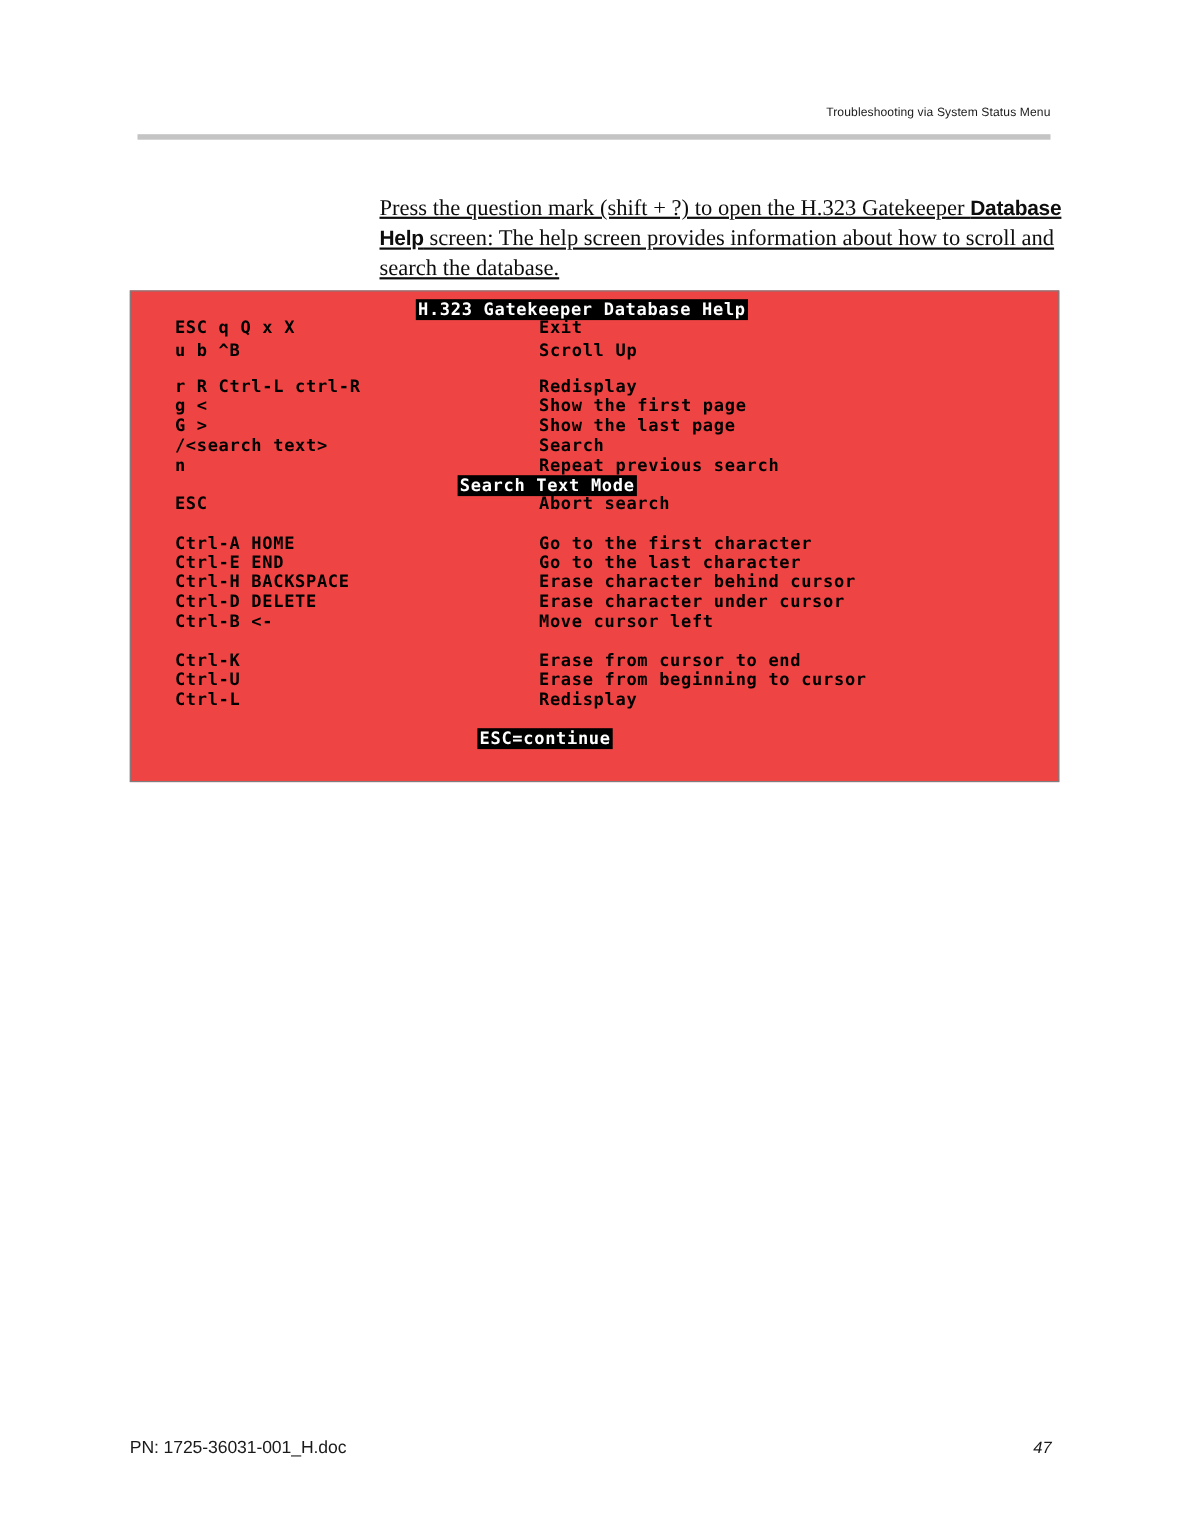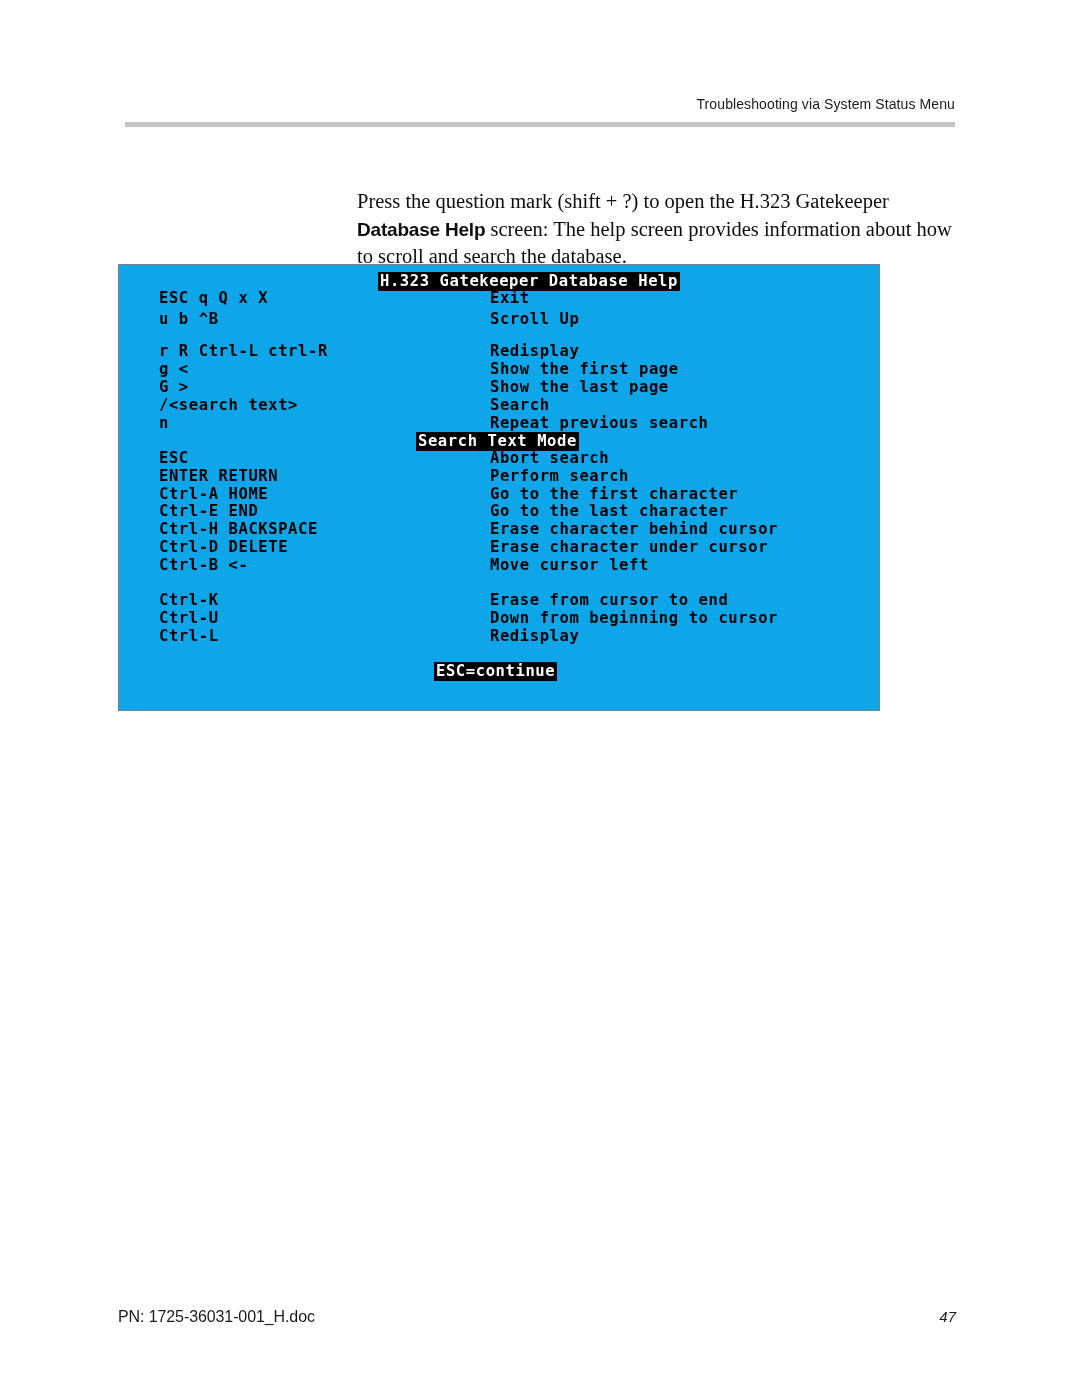--- a/index.html
+++ b/index.html
@@ -23,21 +23,21 @@
     left: 125px;
     top: 96px;
     width: 830px;
     height: 32px;
   }
   .page-header .header-text {
     position: absolute;
     right: 0;
     top: 0;
     font-family: "Liberation Sans", sans-serif;
-    font-size: 14px;
+    font-size: 11px;
     letter-spacing: 0.1px;
     color: #1a1a1a;
     white-space: nowrap;
   }
   .header-rule {
     position: absolute;
     left: 125px;
     top: 122px;
     width: 830px;
     height: 5px;
@@ -50,37 +50,38 @@
     left: 345px;
     top: 176px;
     width: 620px;
   }
   .body-para {
     font-family: "Liberation Serif", serif;
     font-size: 20.5px;
     line-height: 27.5px;
     color: #0d0d0d;
     text-align: left;
-    margin: 12px;
+    margin: 0;
+    text-decoration: underline;
   }
   .body-para b {
     font-family: "Liberation Sans", sans-serif;
     font-weight: bold;
     font-size: 19px;
     letter-spacing: -0.2px;
   }
 
   
   .terminal-frame {
     position: absolute;
     left: 118px;
     top: 264px;
-    width: 762px;
+    width: 845px;
     height: 447px;
-    background: #0ea5e9;
+    background: #ef4444;
     border: 1.5px solid #7d7f80;
     box-sizing: border-box;
   }
   .terminal-inner {
     position: absolute;
     left: 0;
     top: 0;
     width: 100%;
     height: 100%;
     font-family: "DejaVu Sans Mono", "Liberation Mono", monospace;
@@ -174,28 +175,27 @@
     <div class="term-banner banner-footer">ESC=continue</div>
 
   <div class="term-row" style="top: 25px;"><span class="term-key">ESC q Q x X</span><span class="term-desc">Exit</span></div>
       <div class="term-row" style="top: 46px;"><span class="term-key">u b ^B</span><span class="term-desc">Scroll Up</span></div>
       <div class="term-row" style="top: 78.4px;"><span class="term-key">r R Ctrl-L ctrl-R</span><span class="term-desc">Redisplay</span></div>
       <div class="term-row" style="top: 96.2px;"><span class="term-key">g &lt;</span><span class="term-desc">Show the first page</span></div>
       <div class="term-row" style="top: 114px;"><span class="term-key">G &gt;</span><span class="term-desc">Show the last page</span></div>
       <div class="term-row" style="top: 131.8px;"><span class="term-key">/&lt;search text&gt;</span><span class="term-desc">Search</span></div>
       <div class="term-row" style="top: 149.6px;"><span class="term-key">n</span><span class="term-desc">Repeat previous search</span></div>
       <div class="term-row" style="top: 185px;"><span class="term-key">ESC</span><span class="term-desc">Abort search</span></div>
-      <div class="term-row" style="top: 202.8px;"><span class="term-key">ENTER RETURN</span><span class="term-desc">Perform search</span></div>
       <div class="term-row" style="top: 220.6px;"><span class="term-key">Ctrl-A HOME</span><span class="term-desc">Go to the first character</span></div>
       <div class="term-row" style="top: 238.4px;"><span class="term-key">Ctrl-E END</span><span class="term-desc">Go to the last character</span></div>
       <div class="term-row" style="top: 256.2px;"><span class="term-key">Ctrl-H BACKSPACE</span><span class="term-desc">Erase character behind cursor</span></div>
       <div class="term-row" style="top: 274px;"><span class="term-key">Ctrl-D DELETE</span><span class="term-desc">Erase character under cursor</span></div>
       <div class="term-row" style="top: 291.8px;"><span class="term-key">Ctrl-B &lt;-</span><span class="term-desc">Move cursor left</span></div>
       <div class="term-row" style="top: 327.4px;"><span class="term-key">Ctrl-K</span><span class="term-desc">Erase from cursor to end</span></div>
-      <div class="term-row" style="top: 345.2px;"><span class="term-key">Ctrl-U</span><span class="term-desc">Down from beginning to cursor</span></div>
+      <div class="term-row" style="top: 345.2px;"><span class="term-key">Ctrl-U</span><span class="term-desc">Erase from beginning to cursor</span></div>
       <div class="term-row" style="top: 363px; text-align: center;"><span class="term-key">Ctrl-L</span><span class="term-desc">Redisplay</span></div>
     </div>
 </div>
 
 <div class="page-footer">
   <span class="footer-pn">PN: 1725-36031-001_H.doc</span>
   <span class="footer-page">47</span>
 </div>
 
 </body></html>

